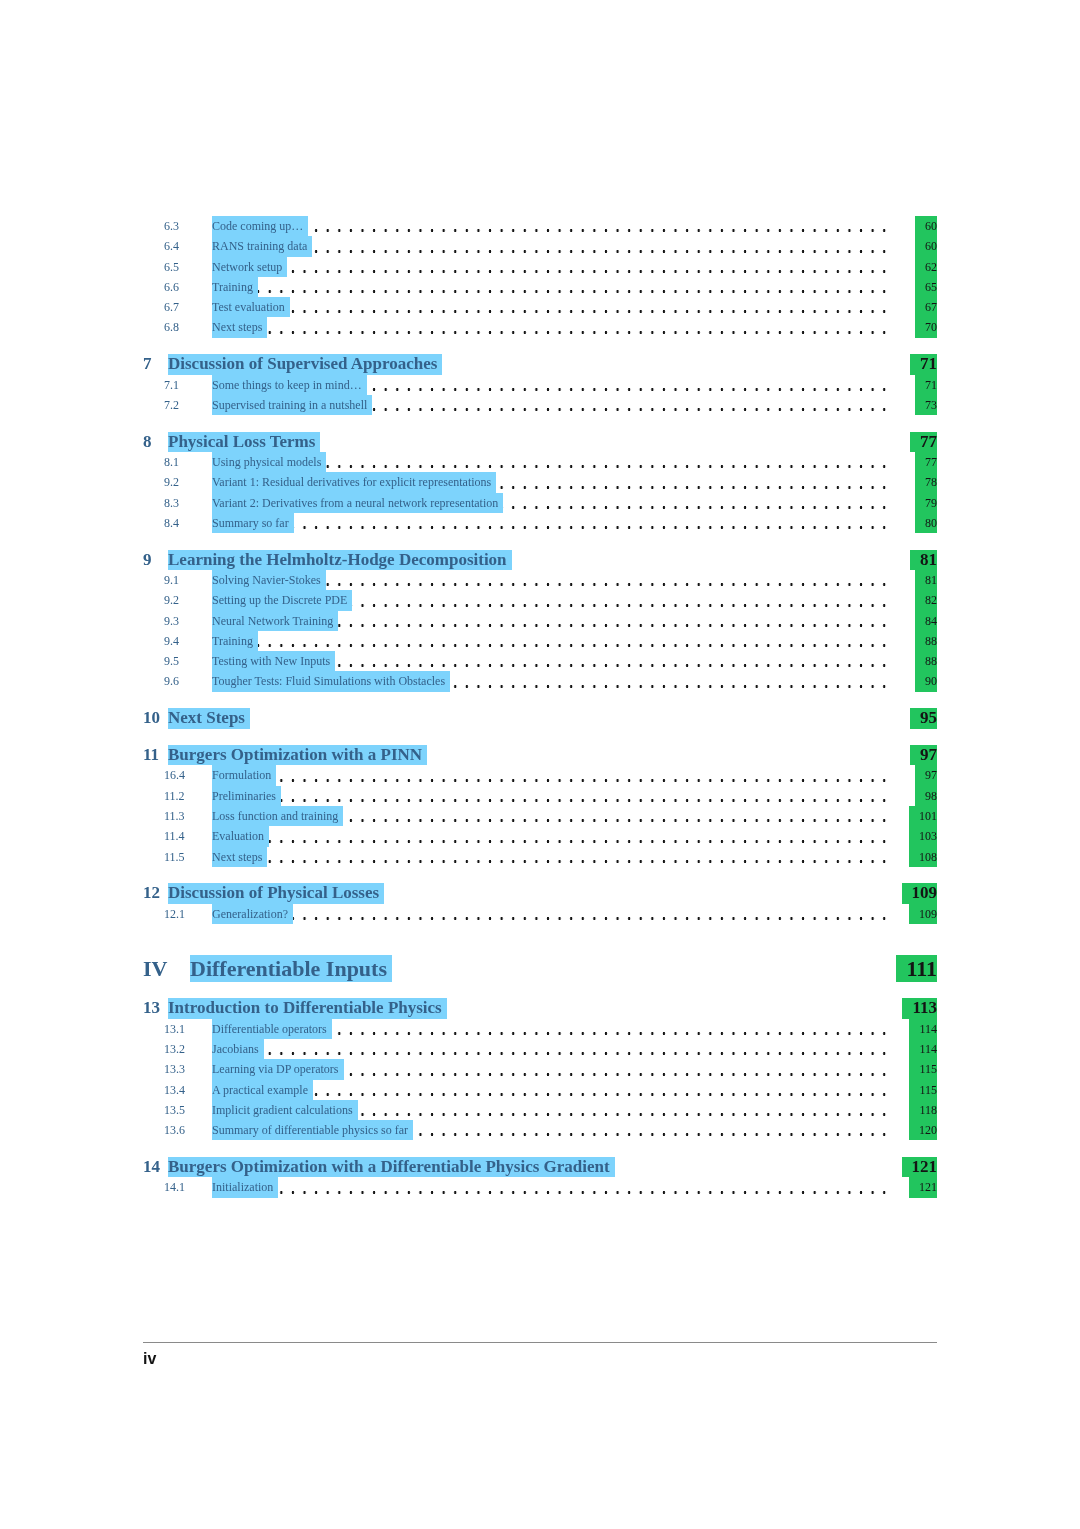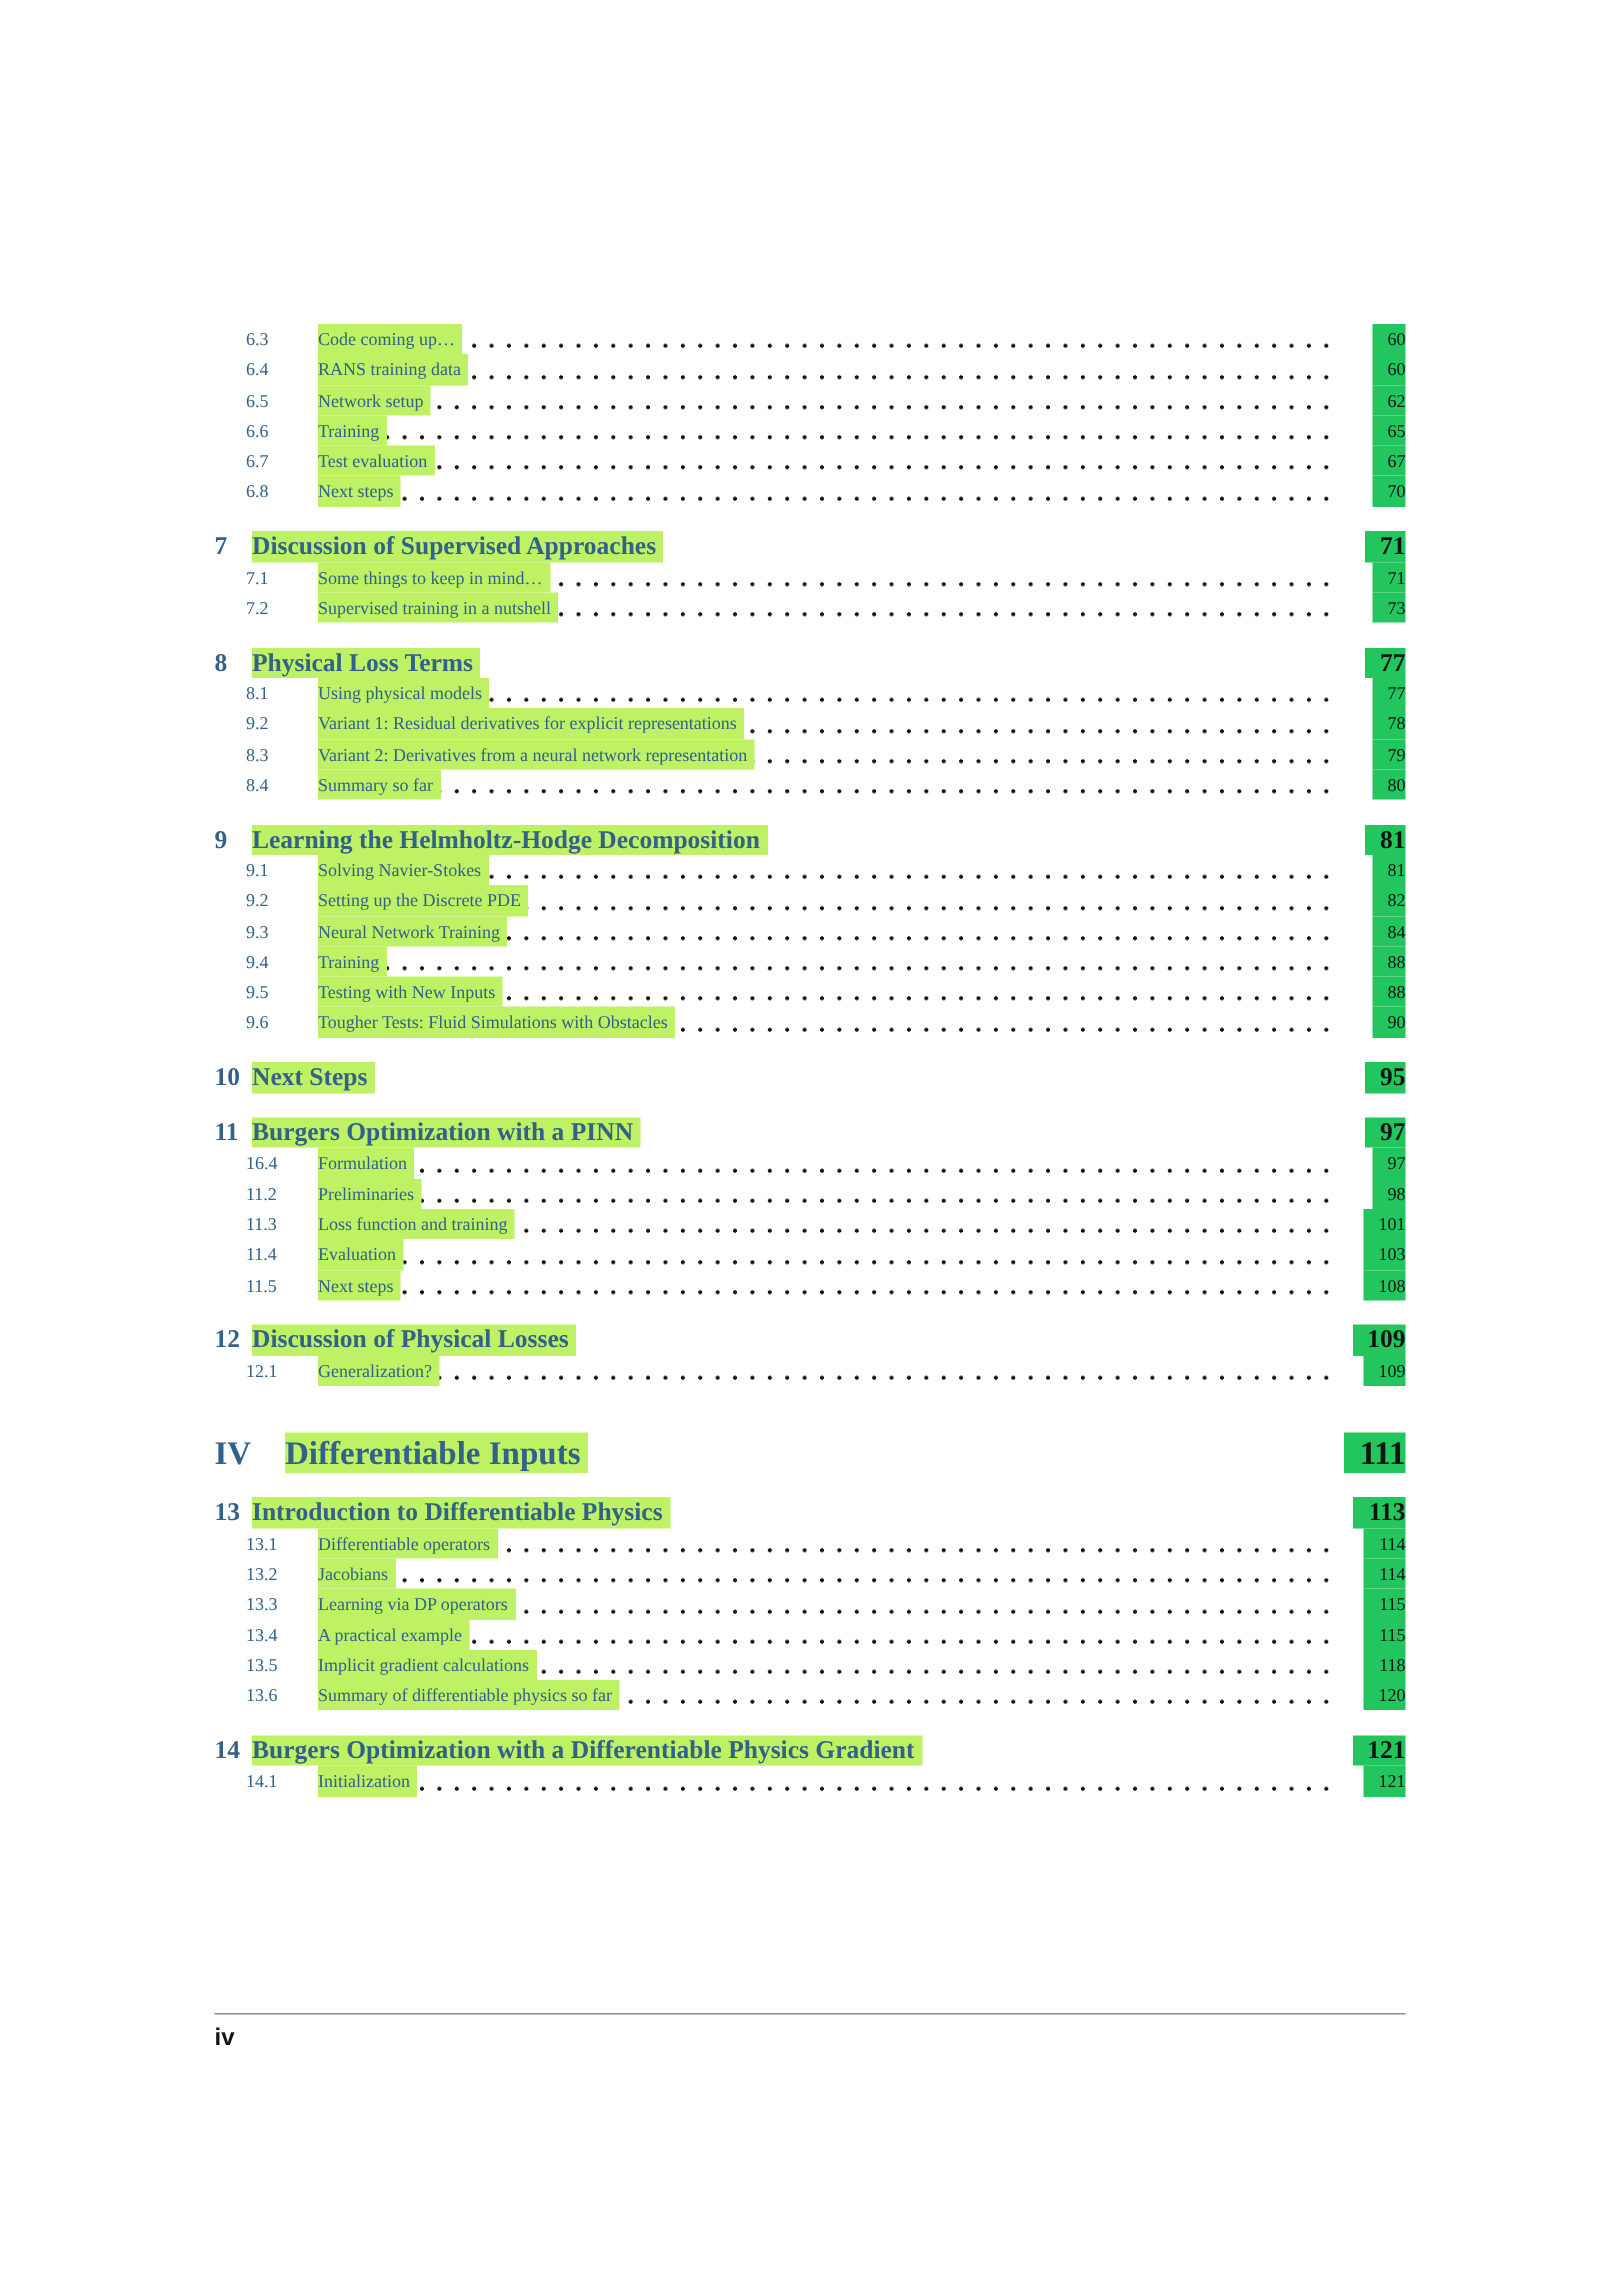--- a/index.html
+++ b/index.html
@@ -45,21 +45,21 @@
   .row-part{
     margin-top:31px;
     height:27px;line-height:27px;
     font-size:22px;font-weight:bold;
     color:var(--blue);
   }
   .row-part .num{flex:none;width:47px;}
 
   .title{
     position:relative;z-index:2;
-    background:#bef264;
+    background:#7dd3fc;
     padding-right:5px;
     white-space:nowrap;
   }
   .page{
     position:relative;z-index:2;
     margin-left:auto;
     background:#22c55e;
     padding-left:10px;
     color:var(--ink);
   }

